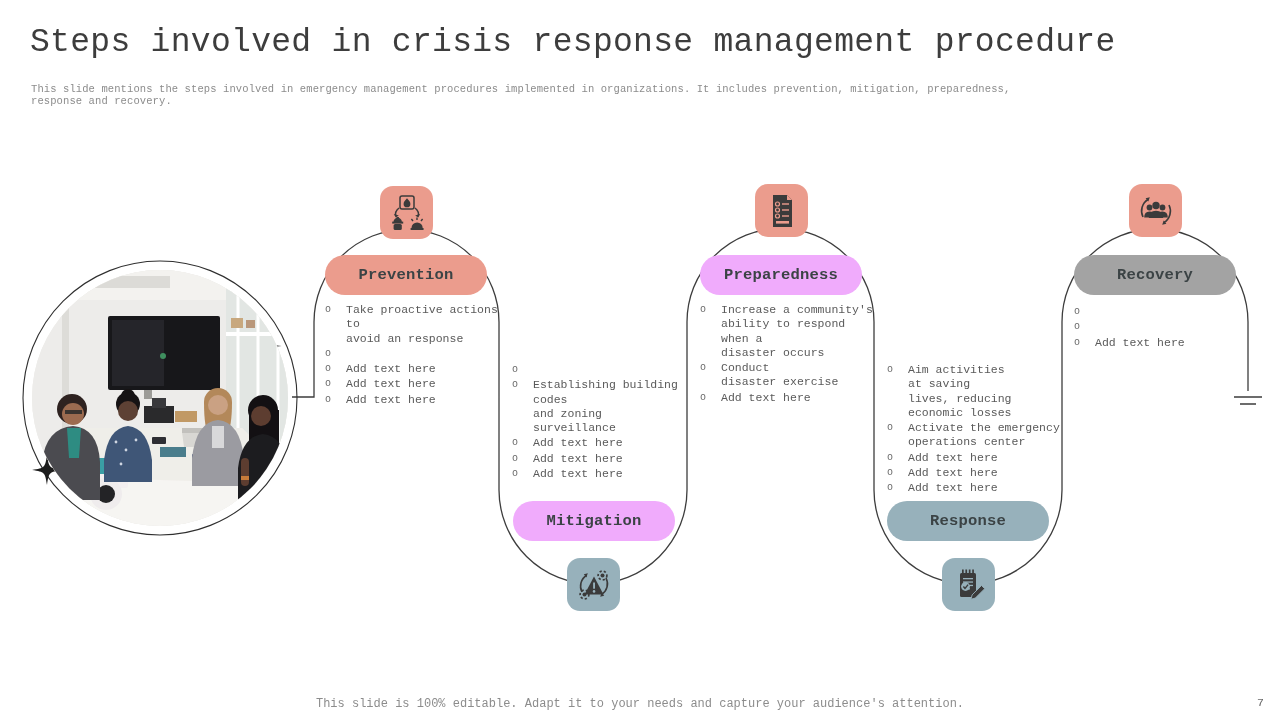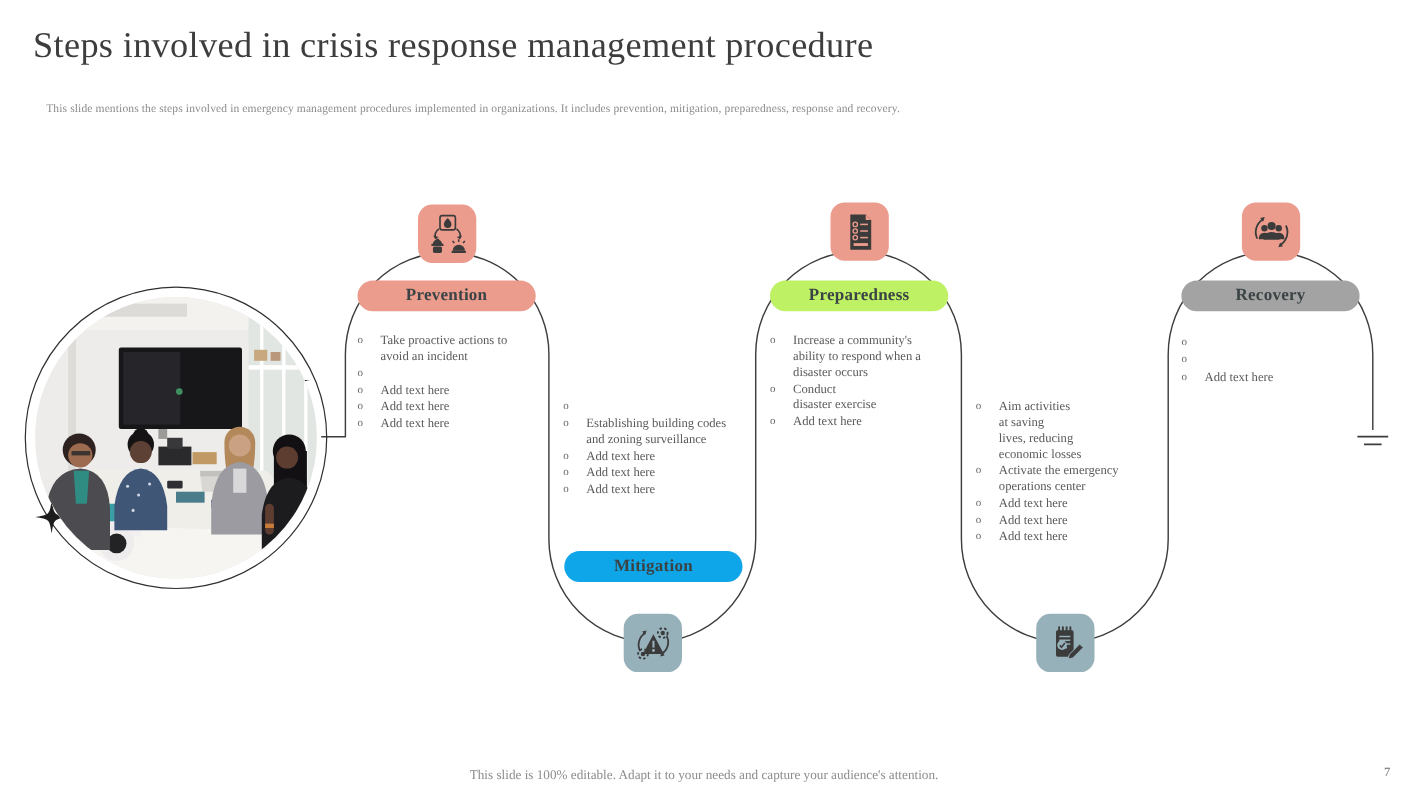--- a/index.html
+++ b/index.html
@@ -1,38 +1,38 @@
 <!DOCTYPE html>
 <html><head>
 <meta charset="utf-8">
 <style>
   html,body{margin:0;padding:0;background:#ffffff;}
   .slide{
     position:relative;width:1280px;height:720px;background:#ffffff;overflow:hidden;
-    font-family:Liberation Serif, serif;
+    font-family:Liberation Mono, monospace;
   }
   .title{
     position:absolute;left:30px;top:24px;width:1120px;
     font-size:33px;font-weight:400;color:#3d3d3d;letter-spacing:.3px;margin:0;
   }
   .subtitle{
     position:absolute;left:30px;top:82px;width:1000px;
-    font-size:10.5px;color:#8c8c8c;margin:12px;letter-spacing:.1px;
+    font-size:10.5px;color:#8c8c8c;margin:1px;letter-spacing:.1px;
   }
   svg.lines{position:absolute;left:0;top:0;}
   .photo-wrap{
     position:absolute;left:32px;top:270px;width:256px;height:256px;border-radius:50%;
     overflow:hidden;background:#eceae6;
   }
   .iconbox{
     position:absolute;width:53px;height:53px;border-radius:13px;
     display:flex;align-items:center;justify-content:center;
   }
   .pill{
-    position:absolute;width:162px;height:28px;border-radius:21px;
+    position:absolute;width:162px;height:40px;border-radius:21px;
     display:flex;align-items:center;justify-content:center;
     font-size:15.5px;font-weight:bold;color:#3b4345;letter-spacing:.2px;
   }
   .bullets{
     position:absolute;width:176px;font-size:11.5px;color:#5a5a5a;line-height:14.3px;
   }
   .bullet{display:flex;margin-bottom:1px;}
   .bullet .m{flex:none;width:21px;padding-left:3px;font-size:10px;color:#6a6a6a;}
   .bullet .t{white-space:pre-line;}
   
@@ -216,29 +216,30 @@
       <circle cx="13.5" cy="16.5" r="2.9" fill="#3b3b3b"></circle>
       <path d="M8.2 26.5 q0,-6 5.3,-6 q2.2,0 3.4,1 q-3.2,1.8 -3.2,5 Z" fill="#3b3b3b"></path>
       <circle cx="26.5" cy="16.5" r="2.9" fill="#3b3b3b"></circle>
       <path d="M31.8 26.5 q0,-6 -5.3,-6 q-2.2,0 -3.4,1 q3.2,1.8 3.2,5 Z" fill="#3b3b3b"></path>
       <circle cx="20" cy="14.5" r="3.7" fill="#3b3b3b"></circle>
       <path d="M12.8 27 q0,-7.2 7.2,-7.2 q7.2,0 7.2,7.2 Z" fill="#3b3b3b"></path>
     </svg>
   </div>
 
   <div class="pill" id="pill-prevention" style="background-color: rgb(235, 156, 141);">Prevention</div>
-  <div class="pill" id="pill-mitigation" style="background-color: #0ea5e9;">Mitigation</div>
-  <div class="pill" id="pill-preparedness" style="background-color: #bef264;">Preparedness</div>
+  <div class="pill" id="pill-mitigation" style="background-color: #f0abfc;">Mitigation</div>
+  <div class="pill" id="pill-preparedness" style="background-color: #f0abfc;">Preparedness</div>
+  <div class="pill" id="pill-response" style="background-color: rgb(151, 177, 187);">Response</div>
   <div class="pill" id="pill-recovery" style="background-color: #a3a3a3;">Recovery</div>
 
   <div class="bullets" id="list-prevention">
     <div class="bullet">
         <span class="m">o</span>
         <span class="t">Take proactive actions to
-avoid an incident</span>
+avoid an response</span>
       </div>
     <div class="bullet">
         <span class="m">o</span>
       </div>
     <div class="bullet">
         <span class="m">o</span>
         <span class="t">Add text here</span>
       </div>
     <div class="bullet">
         <span class="m">o</span>

